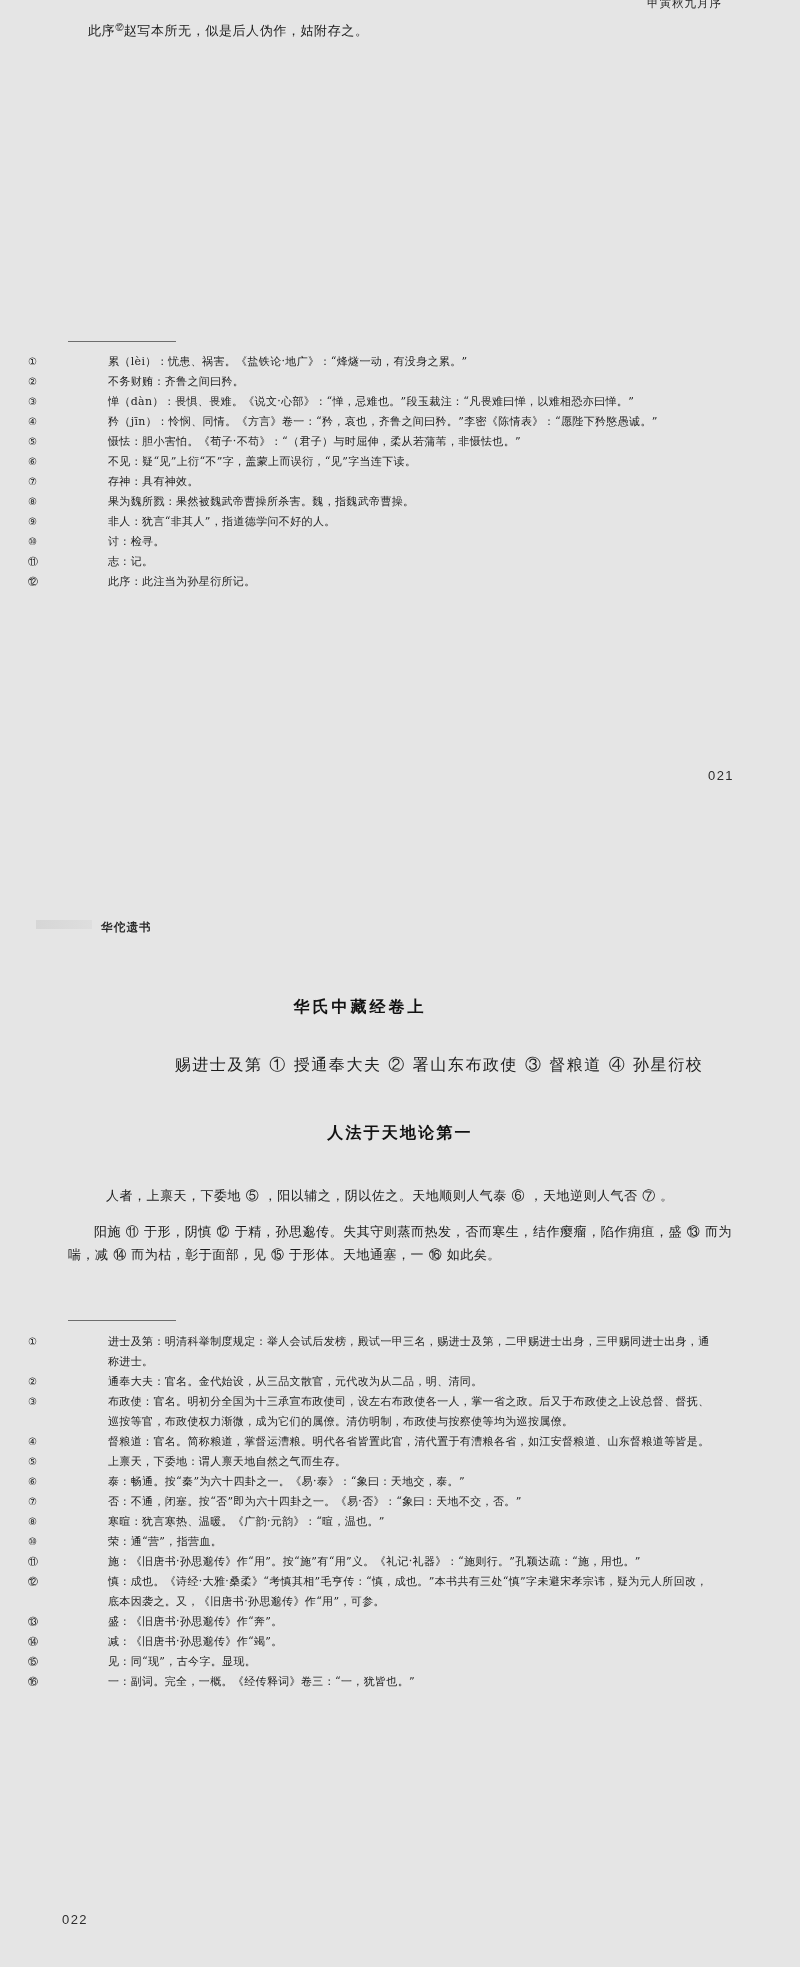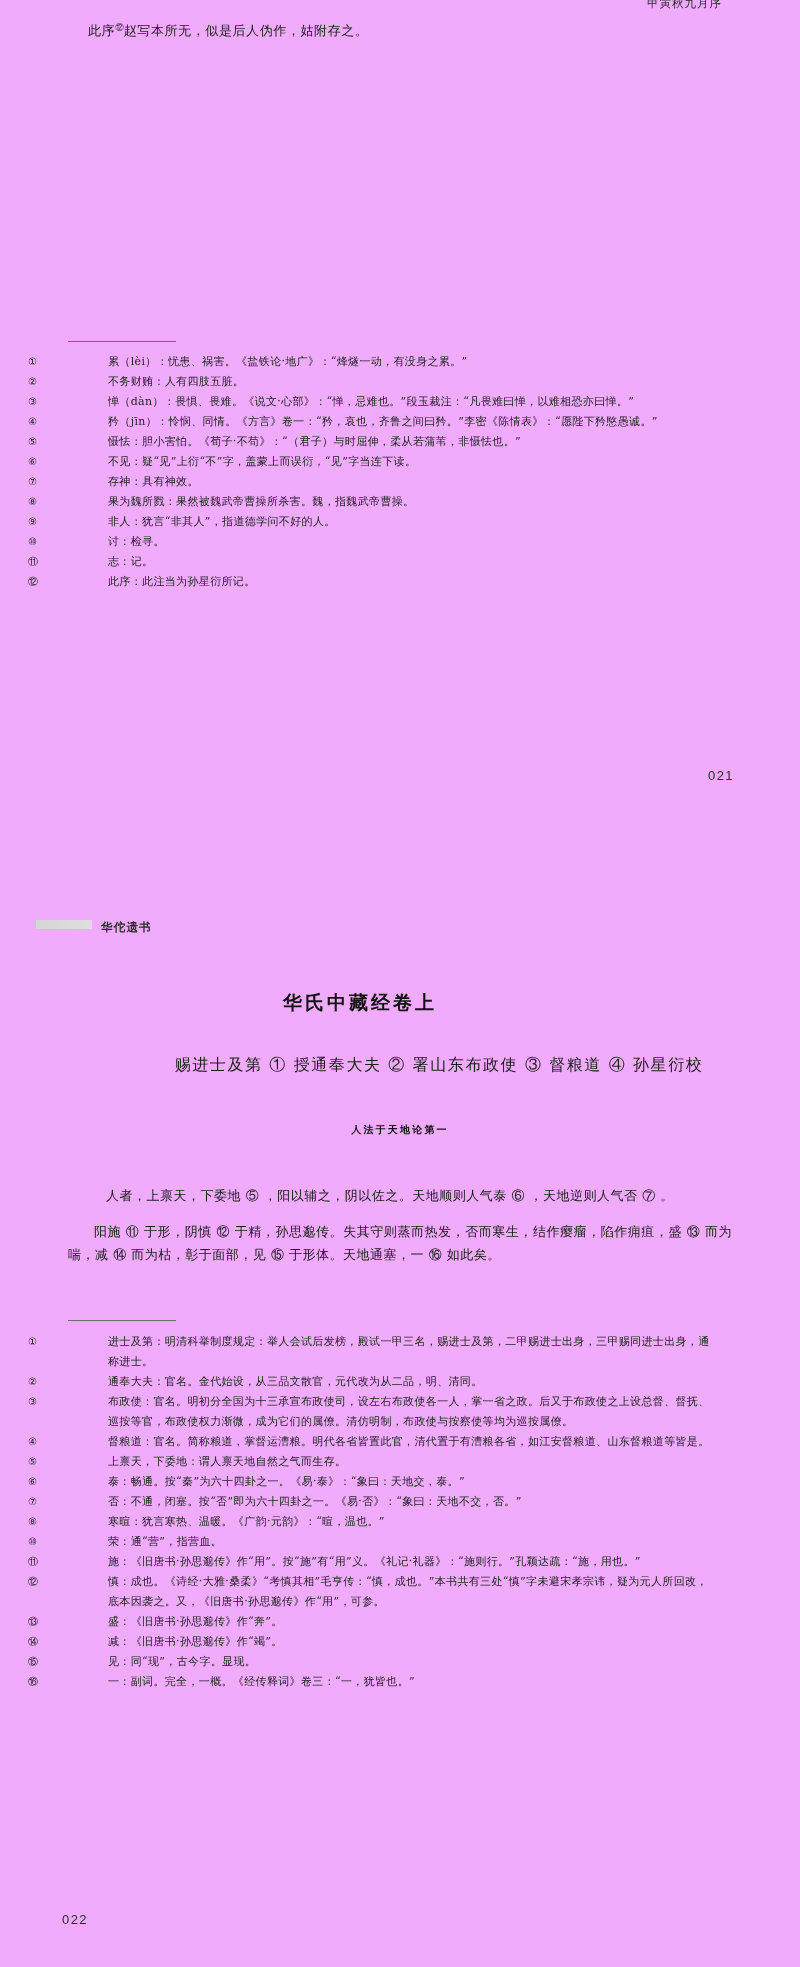--- a/index.html
+++ b/index.html
@@ -8,21 +8,21 @@
     background: #ffffff;
   }
   body {
     width: 800px;
     font-family: "DejaVu Serif", "Liberation Serif", serif;
     color: #1a1a1a;
   }
   .page-sheet {
     position: relative;
     width: 800px;
-    background: #f0abfc;
+    background: #e5e5e5;
     overflow: hidden;
   }
   
   #page-one { height: 860px; }
   #page-two { height: 1107px; }
 
   .clipped-header {
     position: absolute;
     top: -4px;
     right: 78px;
@@ -101,42 +101,43 @@
     letter-spacing: 1.2px;
     color: #2a2a2a;
     font-family: "DejaVu Sans", "Liberation Sans", sans-serif;
   }
 
   .chapter-title {
     position: absolute;
     width: 720px;
     left: 0;
     text-align: center;
-    font-size: 19px;
+    font-size: 16px;
     font-weight: bold;
     letter-spacing: 3px;
     color: #111;
     font-family: "DejaVu Sans", "Liberation Sans", sans-serif;
+    margin-top: 7px;
   }
   .byline {
     position: absolute;
     width: 800px;
     left: 0;
     text-align: center;
     font-size: 16px;
     letter-spacing: 1.6px;
     color: #1d1d1d;
     padding-left: 39px;
   }
   .section-title {
     position: absolute;
     width: 800px;
     left: 0;
     text-align: center;
-    font-size: 10px;
+    font-size: 16px;
     font-weight: bold;
     letter-spacing: 2.2px;
     color: #111;
     font-family: "DejaVu Sans", "Liberation Sans", sans-serif;
   }
 </style>
 </head>
 <body>
 
 <div class="page-sheet" id="page-one">
@@ -144,21 +145,21 @@
   <div class="clipped-header">甲寅秋九月序</div>
 
   <div class="body-line indent-line" style="top:22px;">
     <span>此序</span><span class="sup">⑫</span><span>赵写本所无，似是后人伪作，姑附存之。</span>
   </div>
 
   <div class="note-rule" style="left:68px; top:341px;"></div>
 
   <div class="note-block" id="p1-notes" style="left:68px; top:352px; width:620px;">
       <div class="note-wrap"><span class="note-num">①</span><span>累（lèi）：忧患、祸害。《盐铁论·地广》：“烽燧一动，有没身之累。”</span></div>
-      <div class="note-wrap"><span class="note-num">②</span><span>不务财贿：人有四肢五脏。</span></div>
+      <div class="note-wrap"><span class="note-num">②</span><span>不务财贿：齐鲁之间曰矜。</span></div>
       <div class="note-wrap"><span class="note-num">③</span><span>惮（dàn）：畏惧、畏难。《说文·心部》：“惮，忌难也。”段玉裁注：“凡畏难曰惮，以难相恐亦曰惮。”</span></div>
       <div class="note-wrap"><span class="note-num">④</span><span>矜（jīn）：怜悯、同情。《方言》卷一：“矜，哀也，齐鲁之间曰矜。”李密《陈情表》：“愿陛下矜愍愚诚。”</span></div>
       <div class="note-wrap"><span class="note-num">⑤</span><span>慑怯：胆小害怕。《荀子·不苟》：“（君子）与时屈伸，柔从若蒲苇，非慑怯也。”</span></div>
       <div class="note-wrap"><span class="note-num">⑥</span><span>不见：疑“见”上衍“不”字，盖蒙上而误衍，“见”字当连下读。</span></div>
       <div class="note-wrap"><span class="note-num">⑦</span><span>存神：具有神效。</span></div>
       <div class="note-wrap"><span class="note-num">⑧</span><span>果为魏所戮：果然被魏武帝曹操所杀害。魏，指魏武帝曹操。</span></div>
       <div class="note-wrap"><span class="note-num">⑨</span><span>非人：犹言“非其人”，指道德学问不好的人。</span></div>
       <div class="note-wrap"><span class="note-num">⑩</span><span>讨：检寻。</span></div>
       <div class="note-wrap"><span class="note-num">⑪</span><span>志：记。</span></div>
       <div class="note-wrap"><span class="note-num">⑫</span><span>此序：此注当为孙星衍所记。</span></div>

